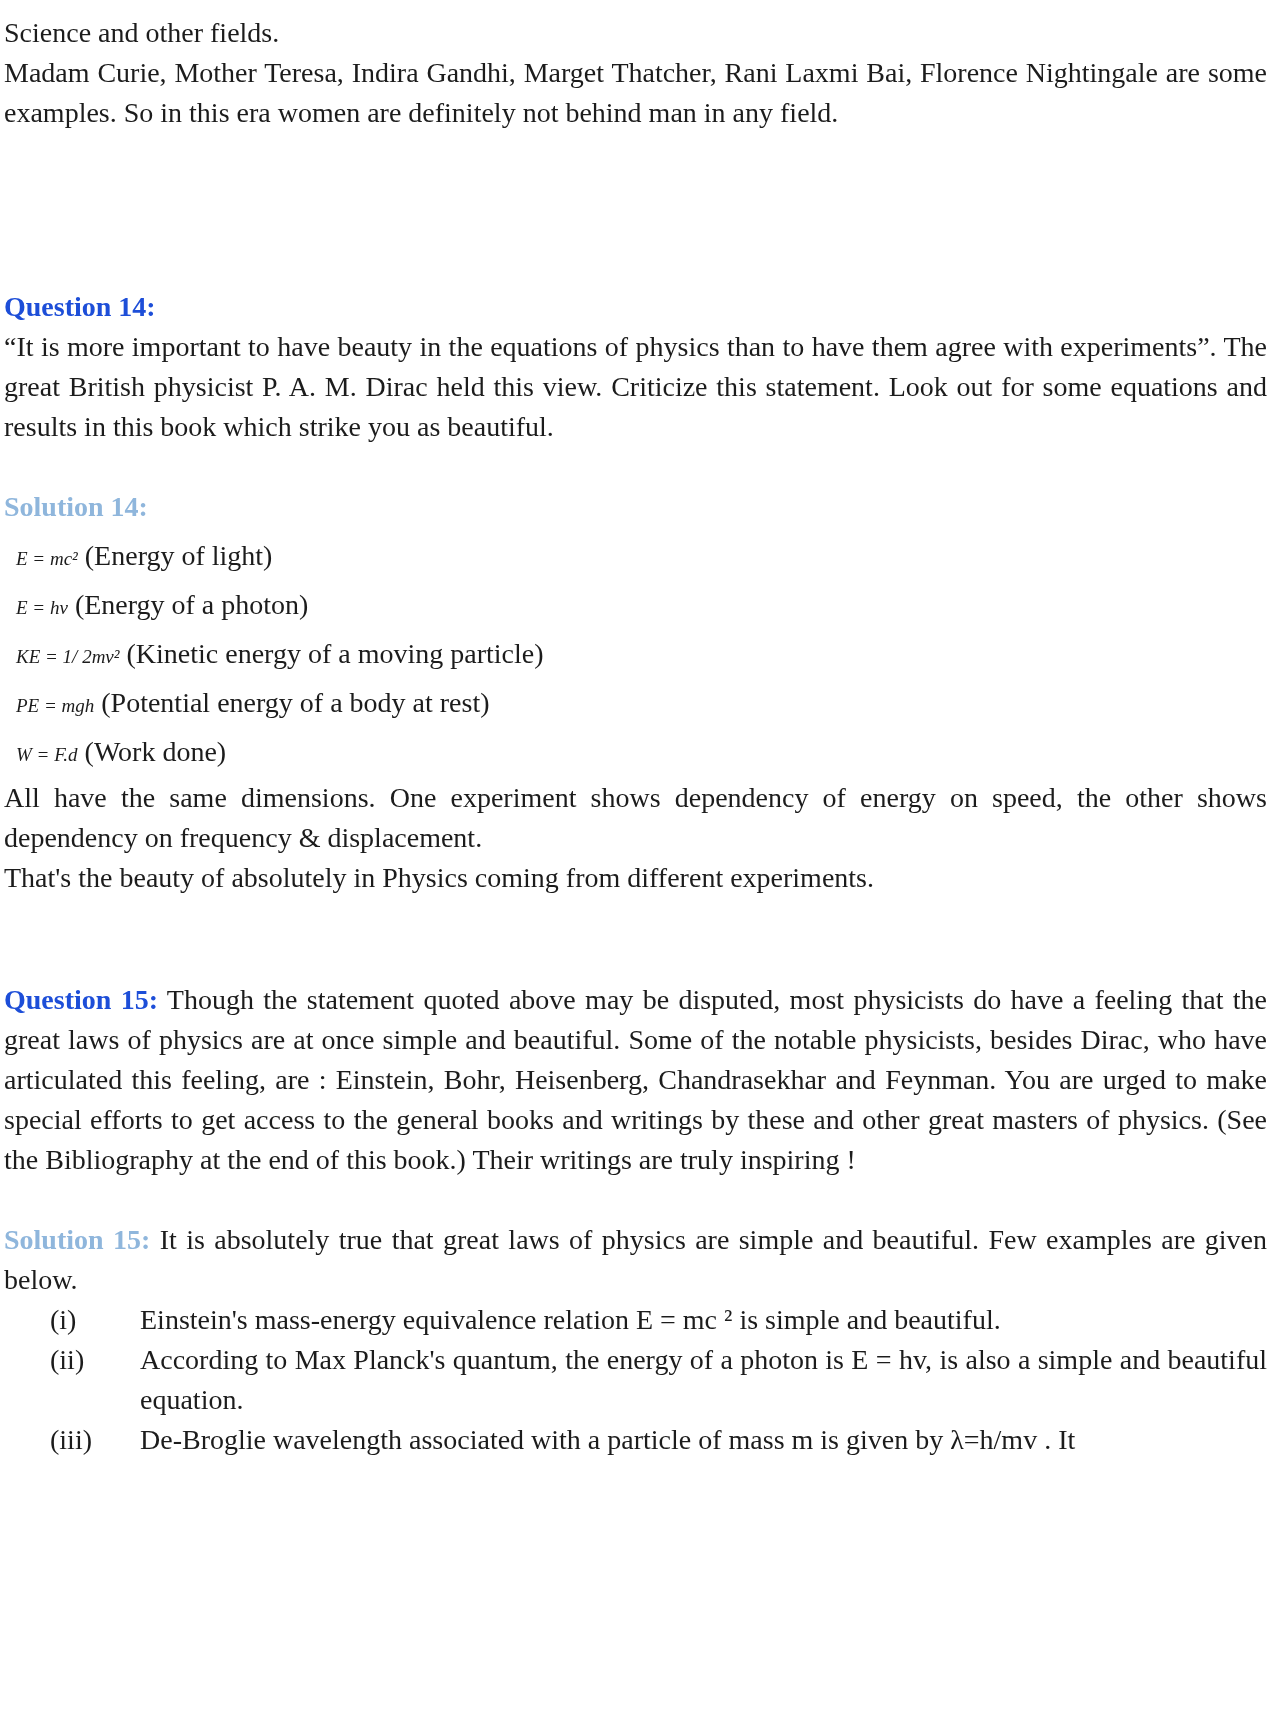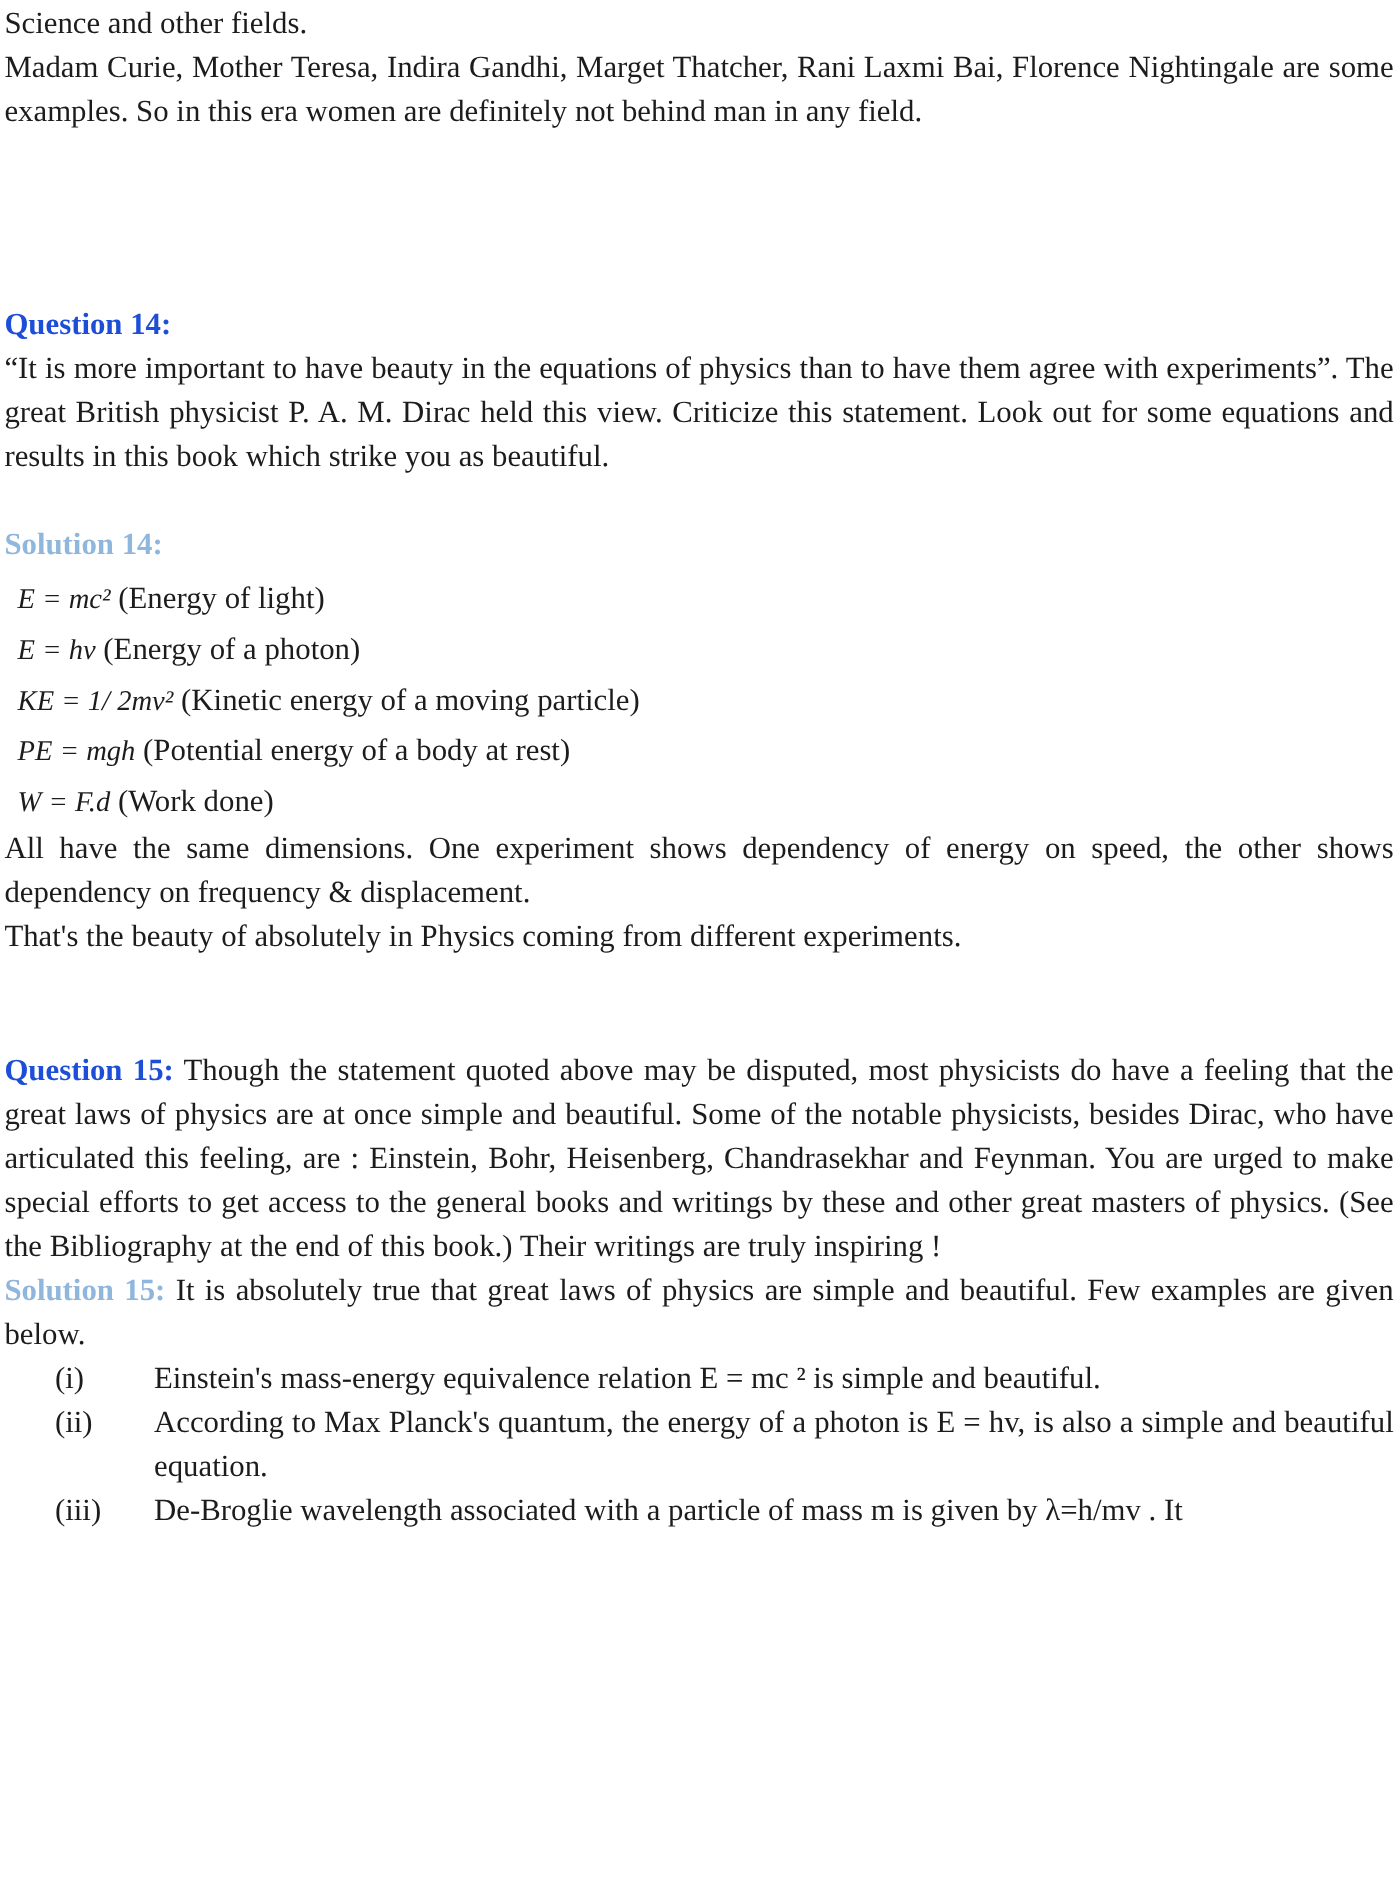--- a/index.html
+++ b/index.html
@@ -10,47 +10,47 @@
   body {
     width: 1271px;
     height: 1721px;
     font-family: "Liberation Serif", "DejaVu Serif", serif;
     color: #1c1c1c;
     font-size: 28px;
     line-height: 40px;
     overflow: hidden;
   }
   .page {
-    padding: 2px 4px 0 4px;
+    padding: 13px 4px 0 4px;
     box-sizing: border-box;
     width: 100%;
     height: 100%;
   }
   p { margin: 0; }
   .justify { text-align: justify; }
   .q-heading {
     font-weight: bold;
     color: #1d4ed8;
   }
   .s-heading {
     font-weight: bold;
     color: #8fb6dc;
   }
   .block-q14 { margin-top: 154px; }
   .block-s14 { margin-top: 40px; }
   .block-q15 { margin-top: 82px; }
-  .block-s15 { }
+  .block-s15 { margin-top: 40px; }
   .equations { margin-top: 6px; }
   .equation-line {
     line-height: 46px;
     padding-left: 12px;
   }
   .eq-math {
     font-style: italic;
-    font-size: 26px;
+    font-size: 19px;
   }
   .eq-desc {
     font-style: normal;
   }
   .list { margin-top: 0; }
   .list-item {
     display: flex;
     text-align: justify;
   }
   .list-marker {

